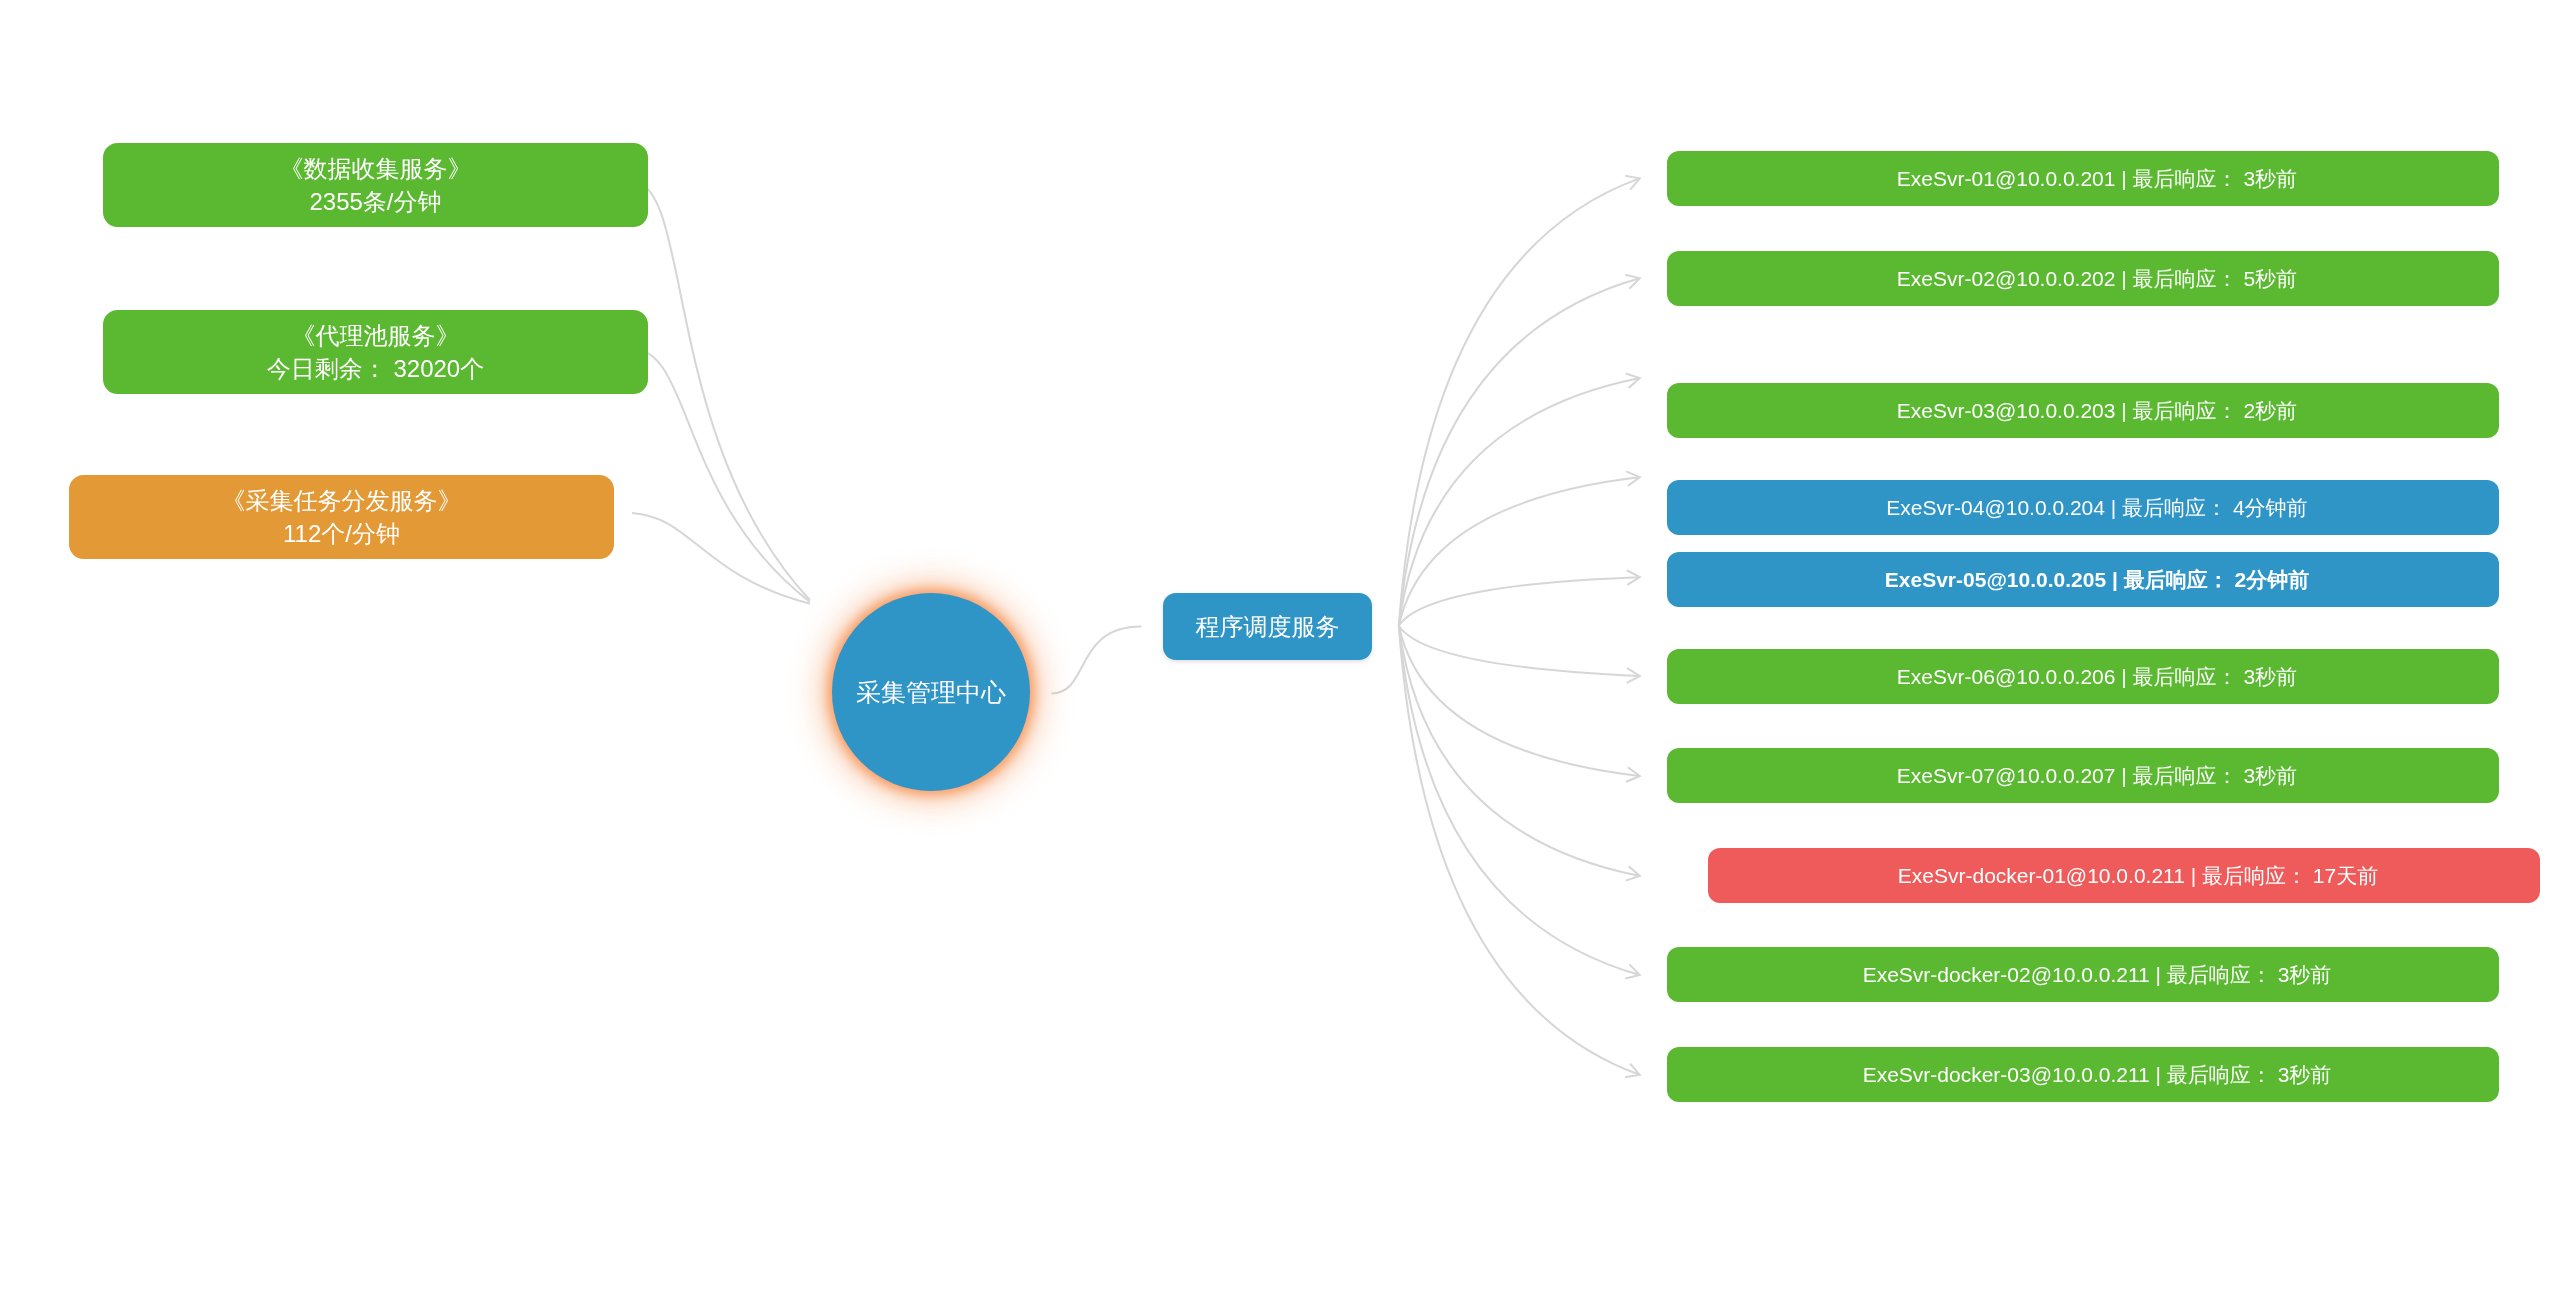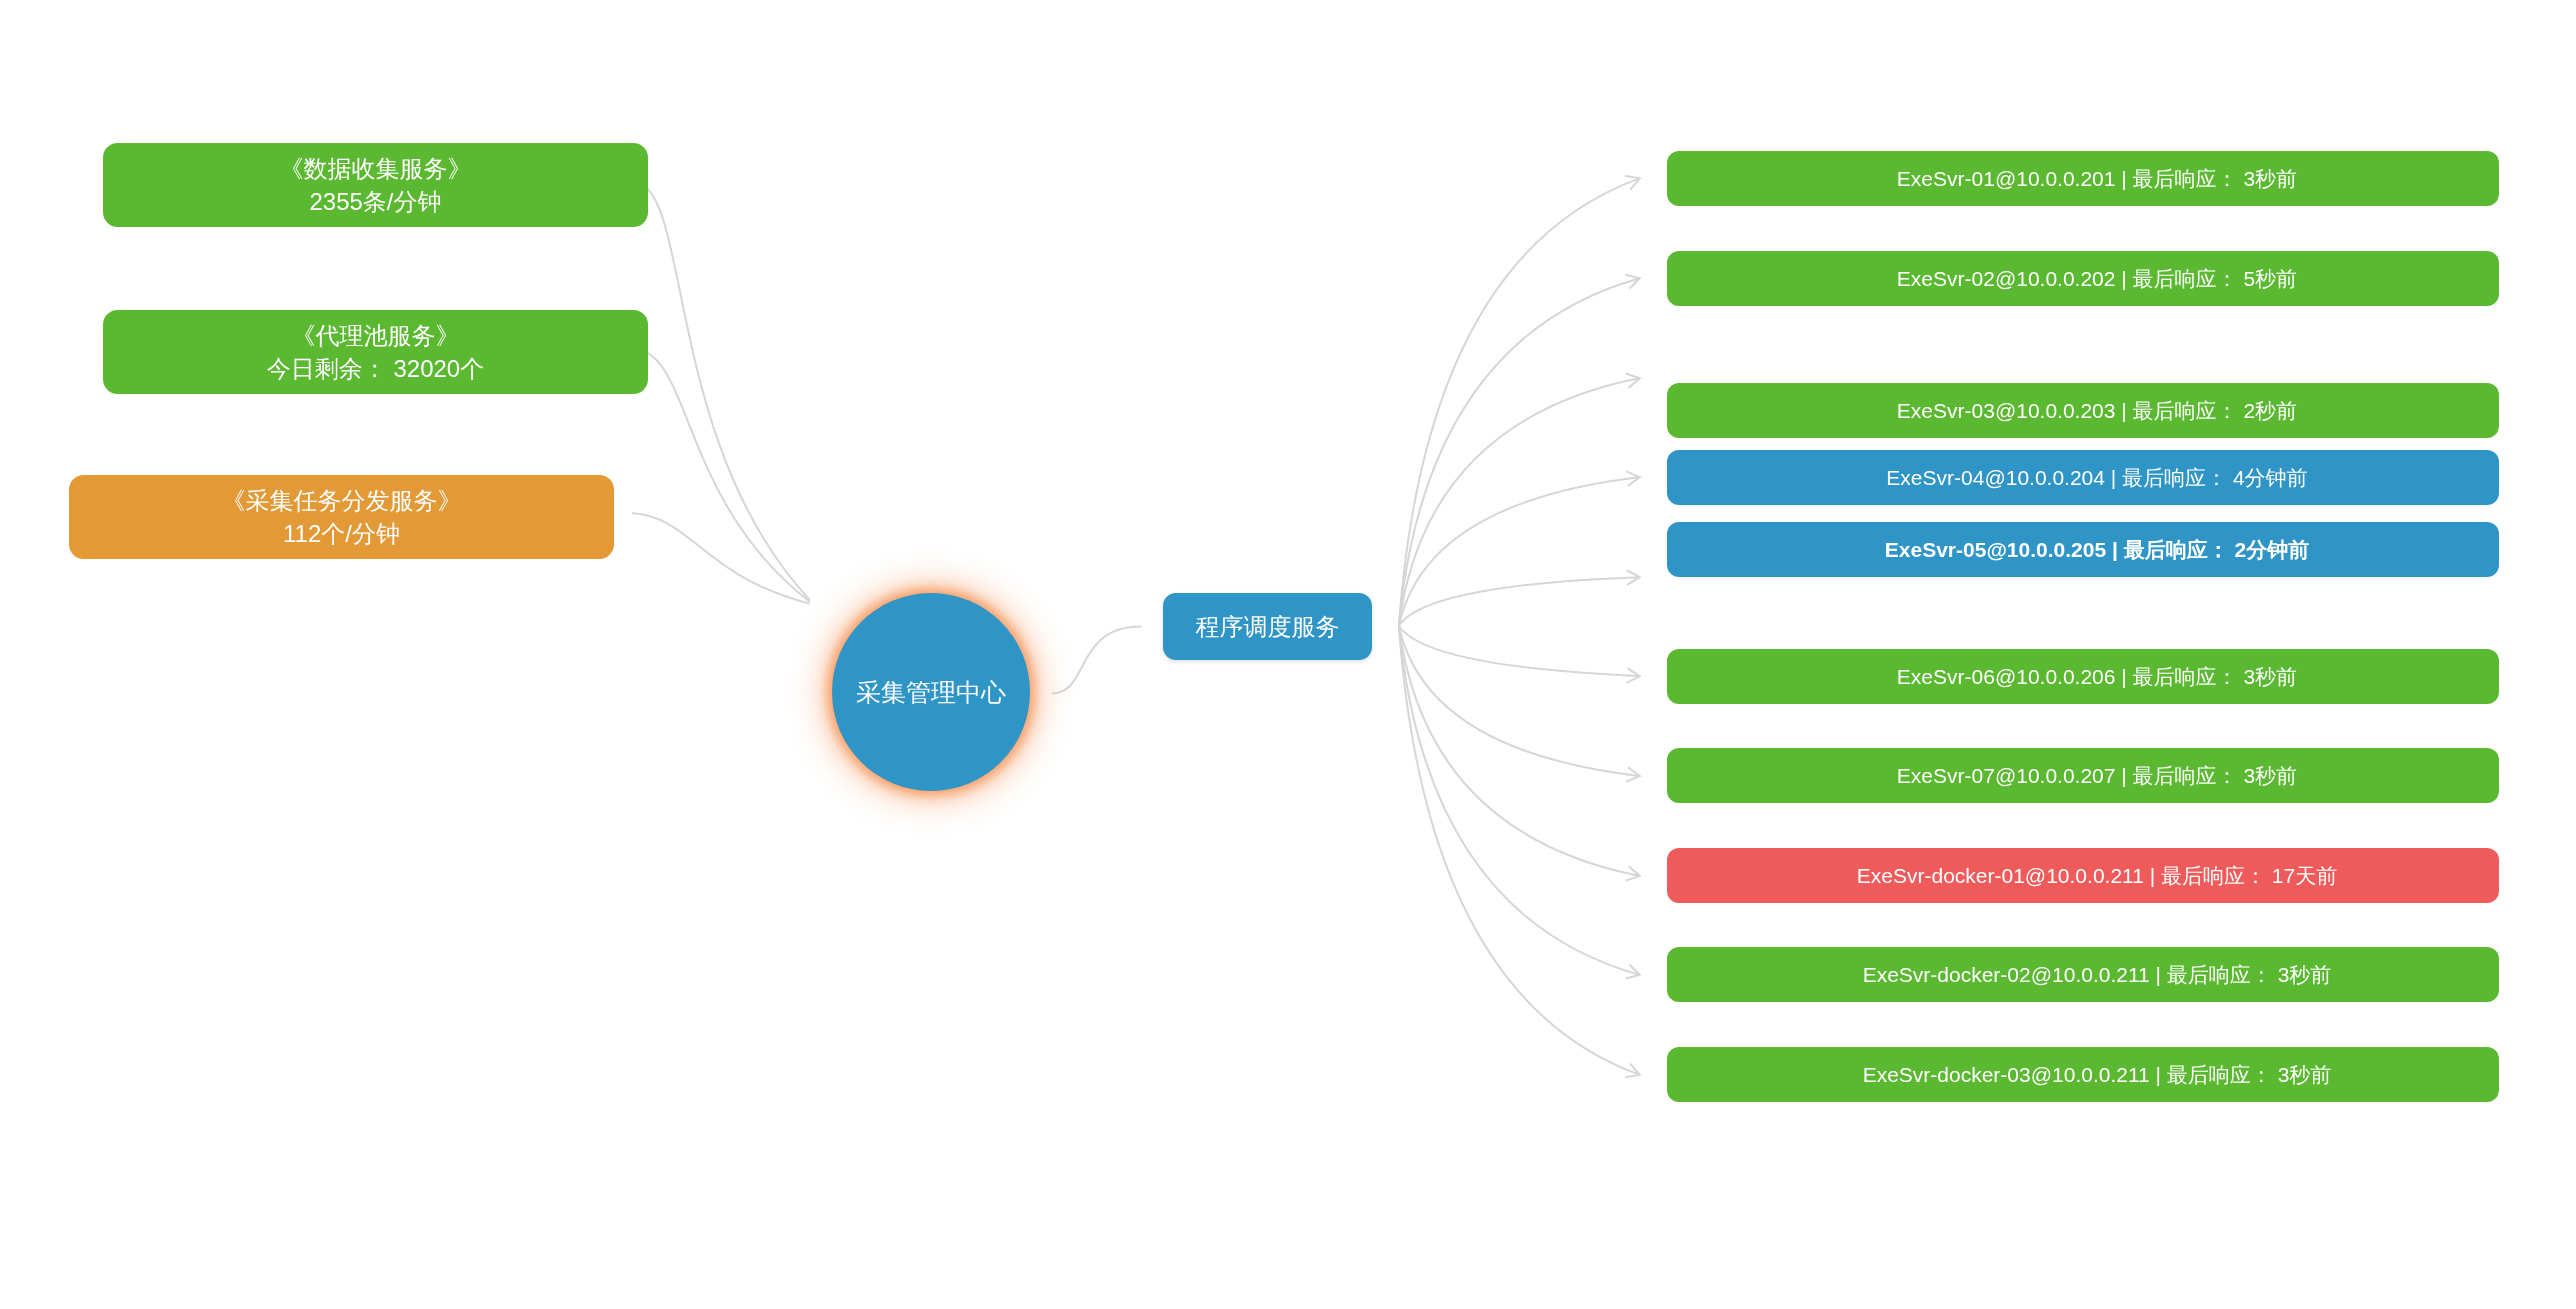--- a/index.html
+++ b/index.html
@@ -73,22 +73,22 @@
   }
   .exec-node {
     left: 1667px;
     width: 832px;
     height: 55px;
     border-radius: 12px;
     font-size: 21px;
     padding-left: 28px;
   }
   .exec-node[data-status="ok"]   { background: var(--ok); }
-  .exec-node[data-status="slow"] { background: var(--slow); }
-  .exec-node[data-status="down"] { background: var(--down); }
+  .exec-node[data-status="slow"] { background: var(--slow); margin-top: 30px; }
+  .exec-node[data-status="down"] { background: var(--down); margin-left: 41px; }
   #exec-node-0 { top: 151px; }
   #exec-node-1 { top: 251px; }
   #exec-node-2 { top: 351px; margin-top: 32px; }
   #exec-node-3 { top: 450px; }
   #exec-node-4 { top: 522px; font-weight: bold; }
   #exec-node-5 { top: 649px; }
   #exec-node-6 { top: 748px; }
   #exec-node-7 { top: 848px; }
   #exec-node-8 { top: 947px; }
   #exec-node-9 { top: 1047px; }

